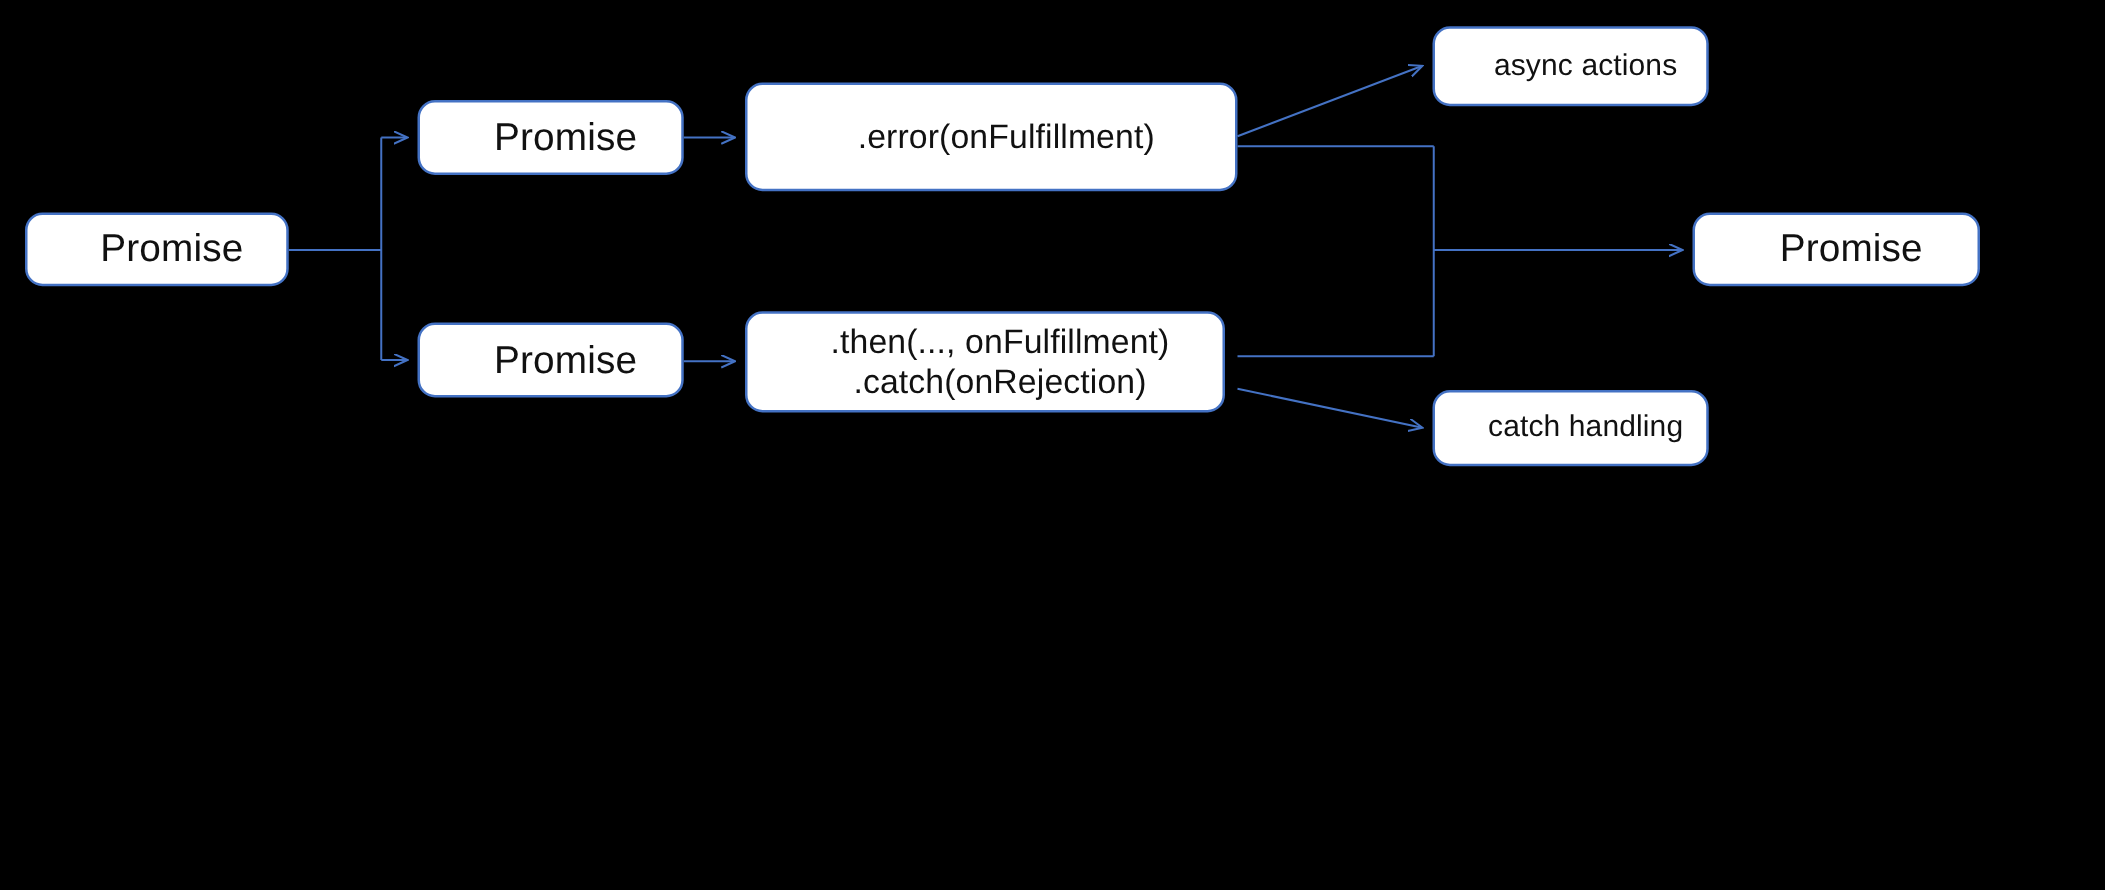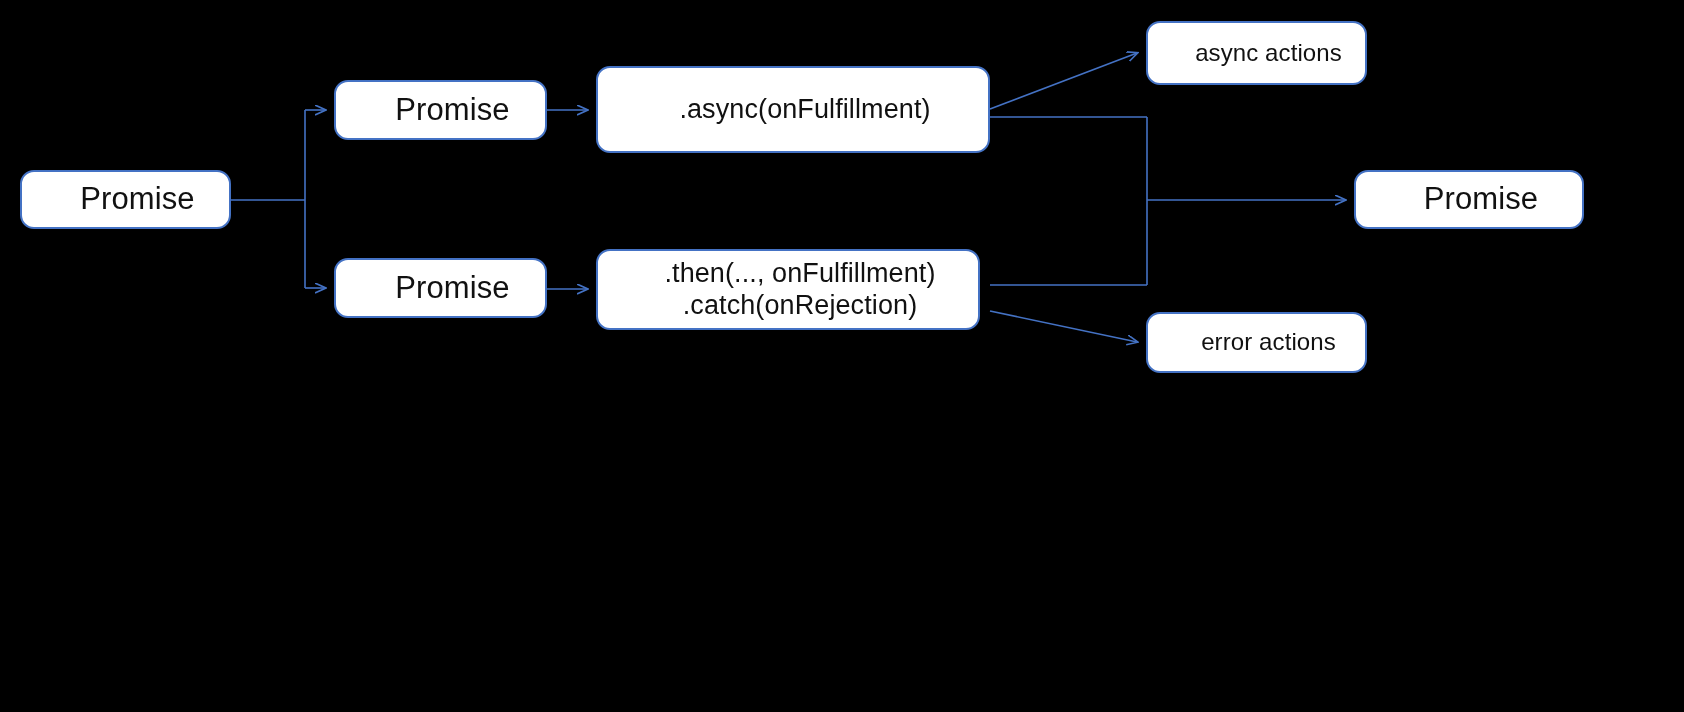--- a/index.html
+++ b/index.html
@@ -116,24 +116,24 @@
 
     <path d="M 1147 200 L 1345 200" fill="none" stroke="#4472C4" stroke-width="1.6" marker-end="url(#arrowhead)"></path>
   </svg>
 
   <div class="node n-promise-start">Promise</div>
 
   <div class="node n-promise-top">Promise</div>
 
   <div class="node n-promise-bottom">Promise</div>
 
-  <div class="node n-then">.async(onFulfillment)</div>
+  <div class="node n-then">.error(onFulfillment)</div>
 
   <div class="node n-then-catch">.then(..., onFulfillment)
 .catch(onRejection)</div>
 
   <div class="node n-async">async actions</div>
 
-  <div class="node n-error">error actions</div>
+  <div class="node n-error">catch handling</div>
 
   <div class="node n-promise-end">Promise</div>
 
 </div>
 
 </body></html>

